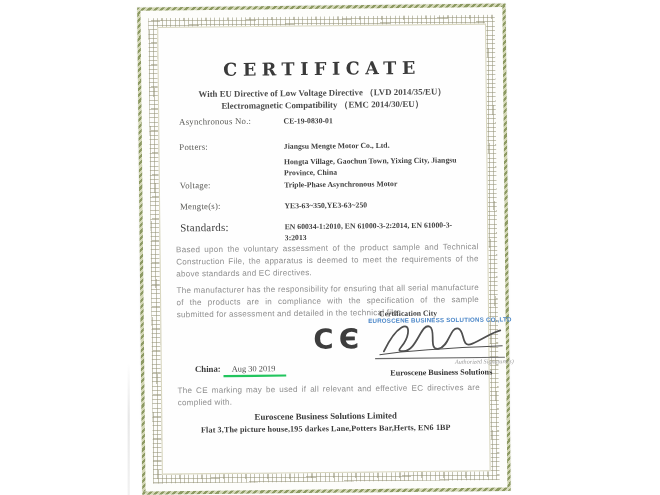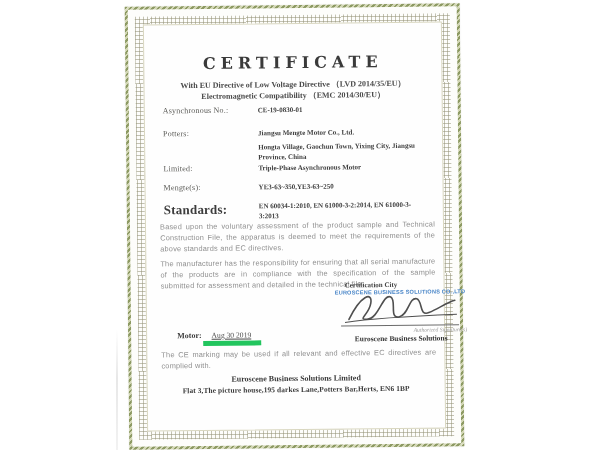--- a/index.html
+++ b/index.html
@@ -44,21 +44,21 @@
   .row{position:absolute;left:18px;right:8px;}
   .row .lbl{
     position:absolute;left:0;top:0;font-size:8px;color:#5a5a56;letter-spacing:.2px;
   }
   .row .val{
     position:absolute;left:95px;right:6px;top:0;
     font-weight:bold;font-size:7px;line-height:10px;color:#3f3f3f;
   }
   .r-certno{top:81px;} .r-holder{top:104px;} .r-product{top:139px;}
   .r-models{top:158px;} .r-standards{top:177px;}
-  .r-standards .lbl{font-size:13px;font-weight:bold;color:#3c3c3c;}
+  .r-standards .lbl{font-size:10px;font-weight:normal;color:#3c3c3c;}
   .holder-address{display:block;margin-top:4px;font-weight:bold;}
   .para{
     position:absolute;left:14px;right:8px;text-align:justify;
     font-family:"Liberation Sans", sans-serif;
     font-size:7.4px;line-height:11px;color:#8f8f8f;letter-spacing:.2px;
   }
   .p1{top:196px;} .p2{top:233px;} .p3{top:324px;}
   .ce-mark{
     position:absolute;left:138px;top:270px;
     font-family:"DejaVu Sans", sans-serif;font-weight:600;
@@ -78,21 +78,21 @@
   .auth-label{
     position:absolute;right:0;top:46px;font-style:italic;font-size:5.6px;color:#9a9a9a;
   }
   .cb-company{
     position:absolute;left:0;right:0;top:53px;text-align:center;
     font-weight:bold;font-size:7.4px;color:#333;
   }
   .date-row{position:absolute;left:30px;top:306px;font-size:8px;color:#3c3c3c;}
   .date-label{font-weight:bold;}
   .date-value{
-    border-bottom:5px solid #22c55e;padding:0 10px 1px 8px;font-size:7.6px;color:#4a4a4a;text-decoration:underline;
+    border-bottom:2px solid #22c55e;padding:0 10px 1px 8px;font-size:7.6px;color:#4a4a4a;
   }
   .footer{
     position:absolute;left:0;right:0;text-align:center;
     font-weight:bold;color:#3a3a3a;
   }
   .f1{top:350px;font-size:8px;}
   .f2{top:361px;font-size:7.4px;letter-spacing:.1px;}
 </style>
 </head>
 <body>
@@ -115,52 +115,53 @@
 
       <div class="row r-holder">
         <span class="lbl">Potters:</span>
         <span class="val">
           <span>Jiangsu Mengte Motor Co., Ltd.</span>
           <span class="holder-address">Hongta Village, Gaochun Town, Yixing City, Jiangsu Province, China</span>
         </span>
       </div>
 
       <div class="row r-product">
-        <span class="lbl">Limited:</span>
+        <span class="lbl">Voltage:</span>
         <span class="val">Triple-Phase Asynchronous Motor</span>
       </div>
 
       <div class="row r-models">
         <span class="lbl">Mengte(s):</span>
         <span class="val">YE3-63~350,YE3-63~250</span>
       </div>
 
       <div class="row r-standards">
         <span class="lbl">Standards:</span>
         <span class="val">EN 60034-1:2010, EN 61000-3-2:2014, EN 61000-3-3:2013</span>
       </div>
 
       <div class="para p1">Based upon the voluntary assessment of the product sample and Technical Construction File, the apparatus is deemed to meet the requirements of the above standards and EC directives.</div>
       <div class="para p2">The manufacturer has the responsibility for ensuring that all serial manufacture of the products are in compliance with the specification of the sample submitted for assessment and detailed in the technical file.</div>
 
+      <div class="ce-mark">CЄ</div>
 
       <div class="sig-block">
         <span class="cb-label">Certification City</span>
         <span class="stamp">EUROSCENE BUSINESS SOLUTIONS CO.,LTD</span>
         <svg class="sig-svg" viewBox="0 0 116 36" xmlns="http://www.w3.org/2000/svg">
           <path d="M6 30 C 18 6, 30 2, 28 14 C 26 26, 14 30, 24 30 C 36 30, 40 4, 48 8 C 54 11, 46 30, 56 28 C 66 26, 66 8, 74 10 C 80 12, 76 28, 86 24 C 96 20, 104 14, 112 12" fill="none" stroke="#4f4f4f" stroke-width="1.6" stroke-linecap="round"></path>
           <path d="M2 33 C 30 29, 80 27, 114 26" fill="none" stroke="#4f4f4f" stroke-width="1"></path>
         </svg>
         <span class="sig-line"></span>
         <span class="auth-label">Authorized Signature(s)</span>
         <span class="cb-company">Euroscene Business Solutions</span>
       </div>
 
       <div class="date-row">
-        <span class="date-label">Motor:</span>
+        <span class="date-label">China:</span>
         <span class="date-value">Aug 30 2019</span>
       </div>
 
       <div class="para p3">The CE marking may be used if all relevant and effective EC directives are complied with.</div>
 
       <div class="footer f1">Euroscene Business Solutions Limited</div>
       <div class="footer f2">Flat 3,The picture house,195 darkes Lane,Potters Bar,Herts, EN6 1BP</div>
 
     </div>
   </div>

